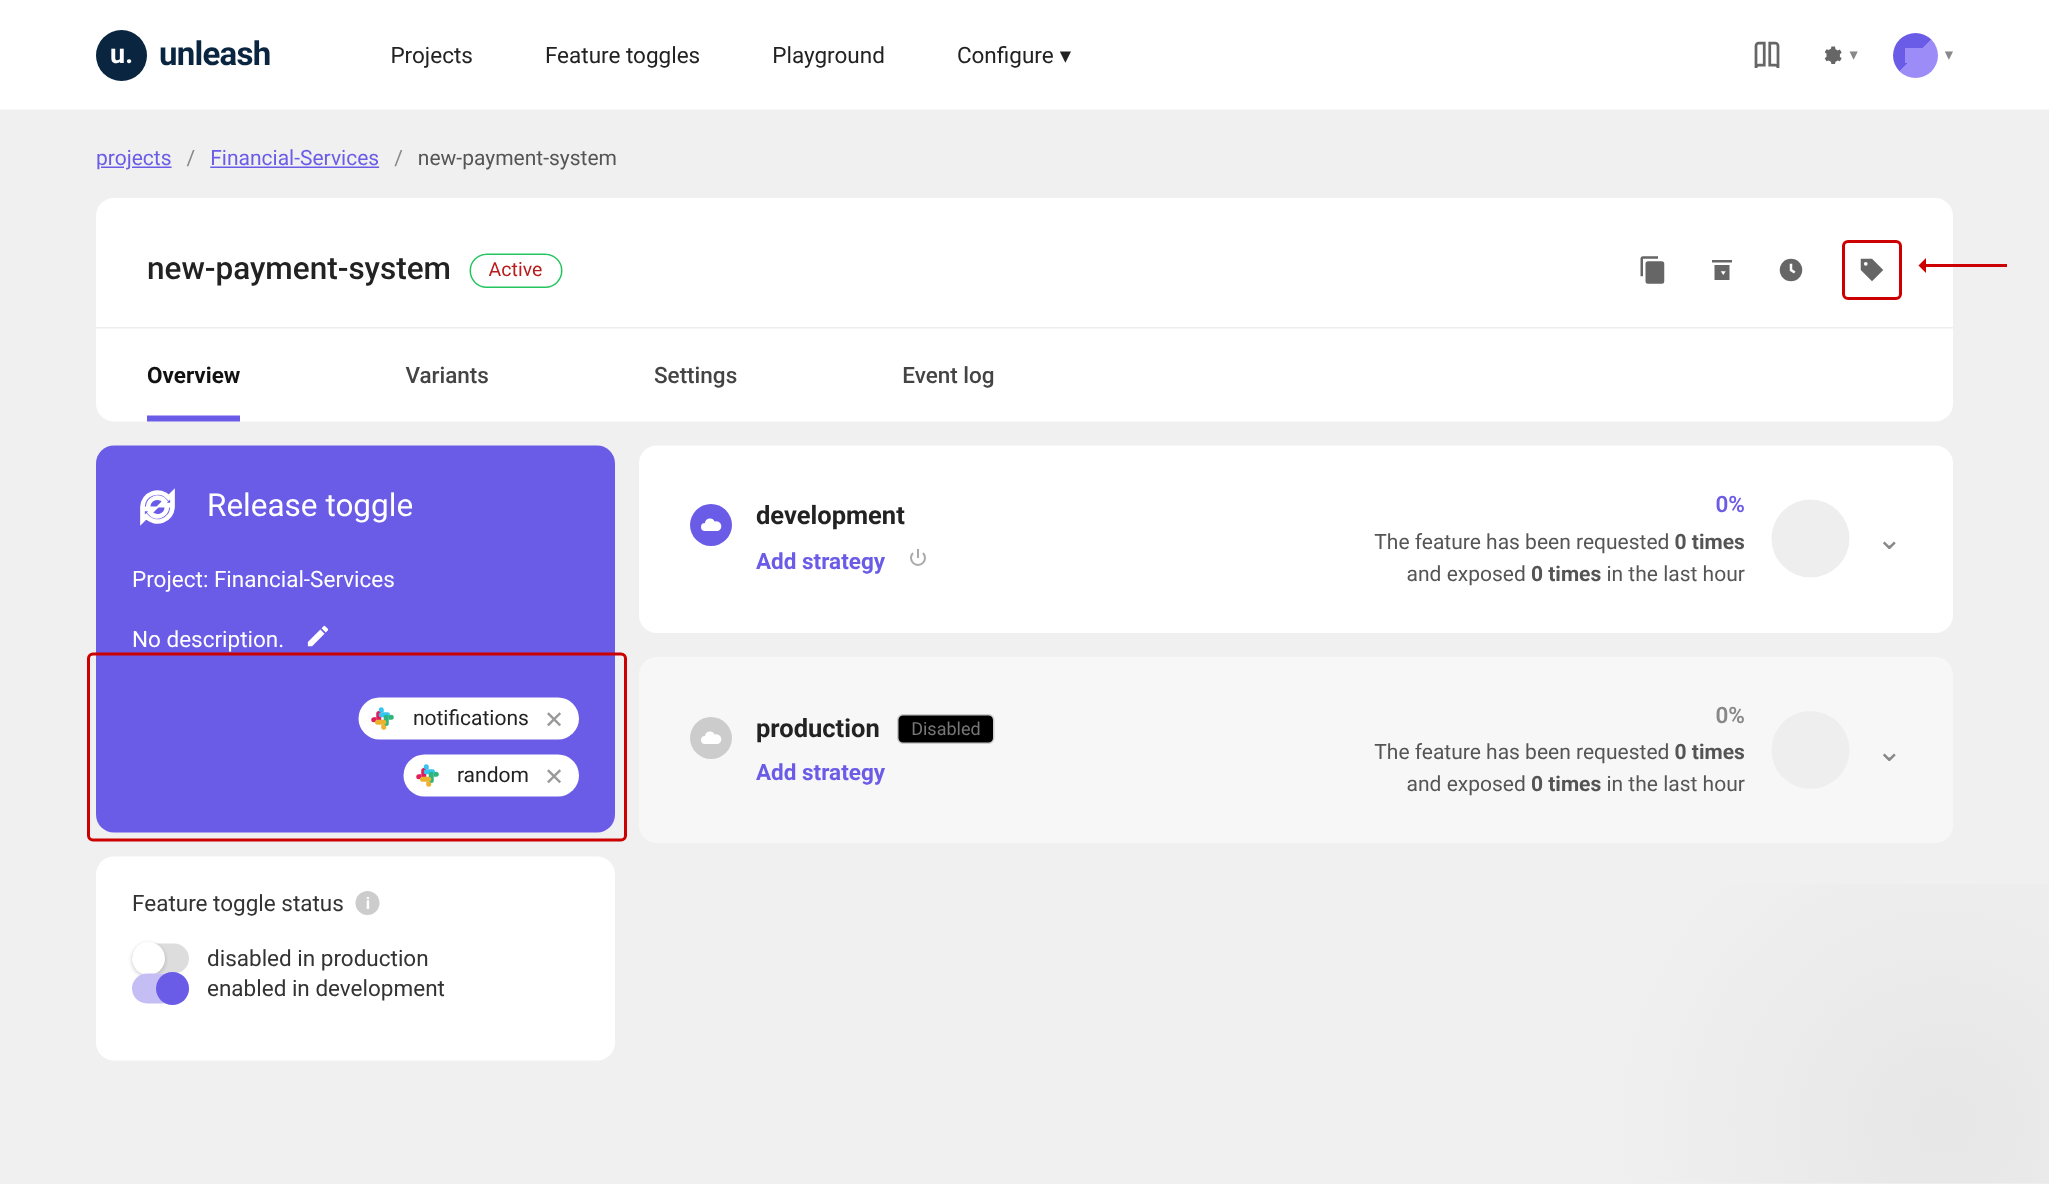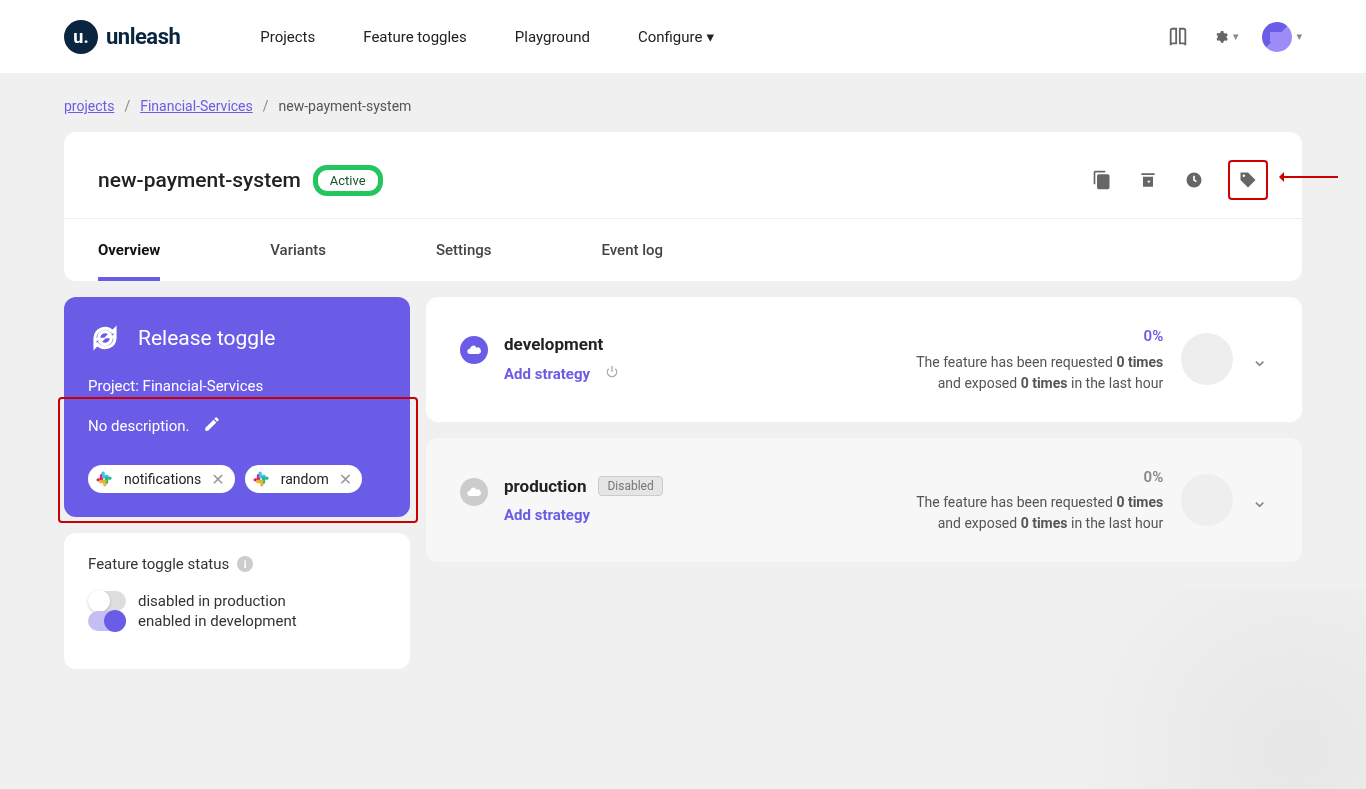--- a/index.html
+++ b/index.html
@@ -18,38 +18,38 @@
 
 .breadcrumb { padding: 24px 64px 18px; font-size: 14px; display: flex; gap: 10px; }
 .breadcrumb a { color: #6b5ce7; text-decoration: underline; cursor: pointer; }
 .breadcrumb .sep { color: #888; }
 .breadcrumb .current { color: #555; }
 
 .container { margin: 0 64px; }
 .panel { background: #fff; border-radius: 12px; }
 .panel-header { padding: 28px 34px 18px; display: flex; align-items: center; }
 .feature-name { font-size: 21px; font-weight: 500; color: #222; }
-.badge-active { margin-left: 12px; font-size: 13px; color: #14532d; border: 5px solid #22c55e; padding: 3px 12px; border-radius: 14px; }
+.badge-active { margin-left: 12px; font-size: 13px; color: #b91c1c; border: 1px solid #22c55e; padding: 3px 12px; border-radius: 14px; }
 .header-actions { margin-left: auto; display: flex; gap: 22px; align-items: center; color: #444; }
 .tag-highlight { border: 2px solid #c00; padding: 6px; border-radius: 4px; display: flex; align-items: center; }
 
 .tabs { display: flex; border-top: 1px solid #eee; padding: 0 34px; }
 .tab { padding: 22px 40px 22px 0; margin-right: 70px; font-size: 15px; color: #444; cursor: pointer; font-weight: 500; }
 .tab.active { font-weight: 700; color: #111; position: relative; }
 .tab.active::after { content: ''; position: absolute; bottom: 0; left: 0; right: 40px; height: 4px; background: #6b5ce7; }
 
 .content-row { display: flex; gap: 16px; margin-top: 16px; }
 .sidebar { width: 346px; display: flex; flex-direction: column; gap: 16px; }
 .purple-card { background: #6b5ce7; border-radius: 12px; padding: 24px 24px; color: #fff; position: relative; }
 .release-row { display: flex; align-items: center; gap: 16px; margin-bottom: 22px; }
 .release-icon { width: 34px; height: 34px; display: flex; align-items: center; justify-content: center; }
 .release-title { font-size: 21px; }
 .project-line { font-size: 15px; margin-bottom: 20px; }
 .desc-line { font-size: 15px; display: flex; align-items: center; gap: 14px; margin-bottom: 28px; }
-.tags-area { display: flex; flex-direction: row; gap: 10px; align-items: flex-end; }
+.tags-area { display: flex; flex-direction: column; gap: 10px; align-items: flex-end; }
 .tag-chip { background: #fff; border-radius: 18px; padding: 4px 10px 4px 6px; display: flex; align-items: center; gap: 10px; color: #222; font-size: 14px; }
 .slack-icon { width: 20px; height: 20px; }
 .tag-x { color: #999; cursor: pointer; font-size: 16px; }
 .red-box-1 { position: absolute; border: 2px solid #c00; border-radius: 4px; left: -6px; right: -8px; bottom: -6px; height: 126px; pointer-events: none; }
 
 .status-card { background: #fff; border-radius: 12px; padding: 22px 24px; }
 .status-title { font-size: 15px; color: #333; display: flex; align-items: center; gap: 8px; margin-bottom: 18px; }
 .info-dot { width: 16px; height: 16px; border-radius: 50%; background: #ccc; color: #fff; display: flex; align-items: center; justify-content: center; font-size: 11px; font-weight: bold; }
 .status-row { display: flex; align-items: center; gap: 12px; font-size: 15px; margin-bottom: 16px; }
 .toggle { width: 38px; height: 20px; border-radius: 10px; position: relative; }
@@ -61,21 +61,21 @@
 .main-col { flex: 1; display: flex; flex-direction: column; gap: 16px; }
 .env-card { background: #fff; border-radius: 12px; padding: 28px 34px; display: flex; align-items: center; position: relative; }
 .env-card.disabled { background: #f7f7f7; }
 .env-left { display: flex; align-items: flex-start; gap: 16px; flex: 0 0 auto; }
 .env-icon { width: 28px; height: 28px; border-radius: 50%; display: flex; align-items: center; justify-content: center; margin-top: 2px; }
 .env-icon.active { background: #6b5ce7; color: #fff; }
 .env-icon.inactive { background: #ccc; color: #fff; }
 .env-info { display: flex; flex-direction: column; gap: 10px; }
 .env-name-row { display: flex; align-items: center; gap: 12px; }
 .env-name { font-size: 17px; font-weight: 700; color: #222; }
-.disabled-badge { font-size: 12px; color: #777; border: 1px solid #ccc; padding: 2px 8px; border-radius: 4px; background: #e5e5e5; }
+.disabled-badge { font-size: 12px; color: #777; border: 1px solid #ccc; padding: 2px 8px; border-radius: 4px; background: #000000; }
 .add-strategy { color: #6b5ce7; font-weight: 700; font-size: 15px; cursor: pointer; display: flex; align-items: center; gap: 14px; }
 .power-icon { color: #aaa; }
 .env-stats { margin-left: auto; text-align: right; font-size: 14px; color: #555; display: flex; align-items: center; gap: 18px; }
 .stats-text { line-height: 1.5; }
 .percent { color: #6b5ce7; font-weight: 600; margin-bottom: 4px; font-size: 15px; }
 .percent.gray { color: #888; }
 .circle-ph { width: 52px; height: 52px; border-radius: 50%; background: #eee; }
 .chev { color: #888; font-size: 20px; cursor: pointer; }
 
 .bg-decoration { position: absolute; bottom: 0; right: 0; width: 350px; height: 200px; opacity: 0.05; background: radial-gradient(circle at 80% 80%, #333 0%, transparent 70%); pointer-events: none; }

